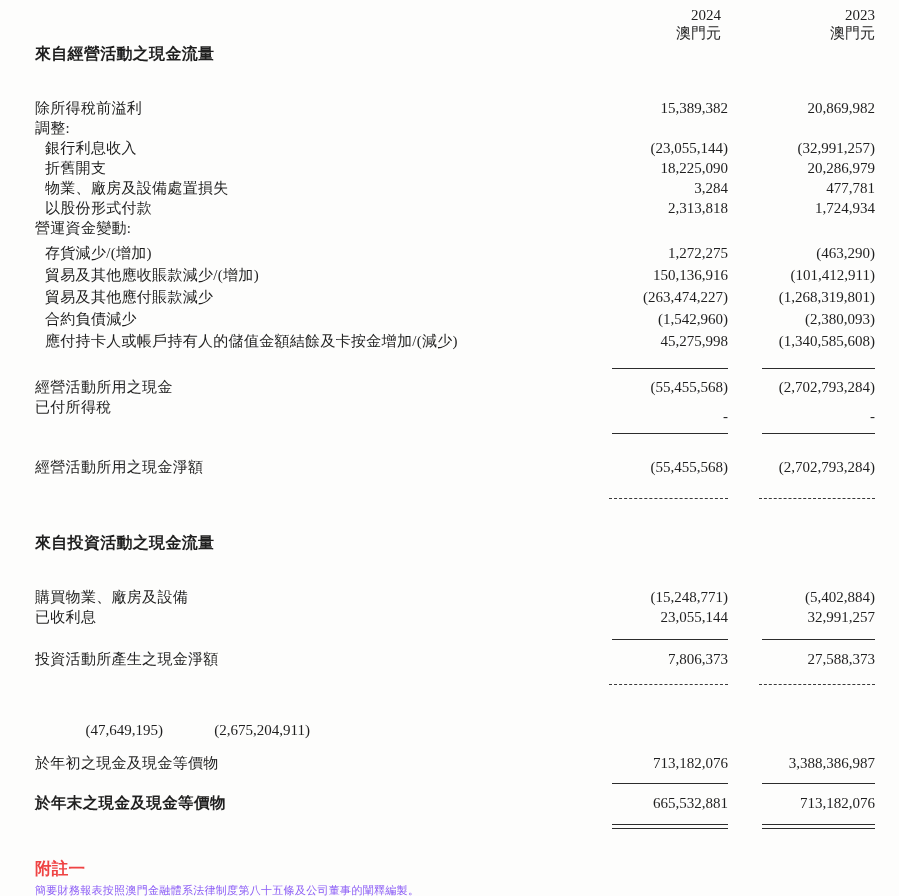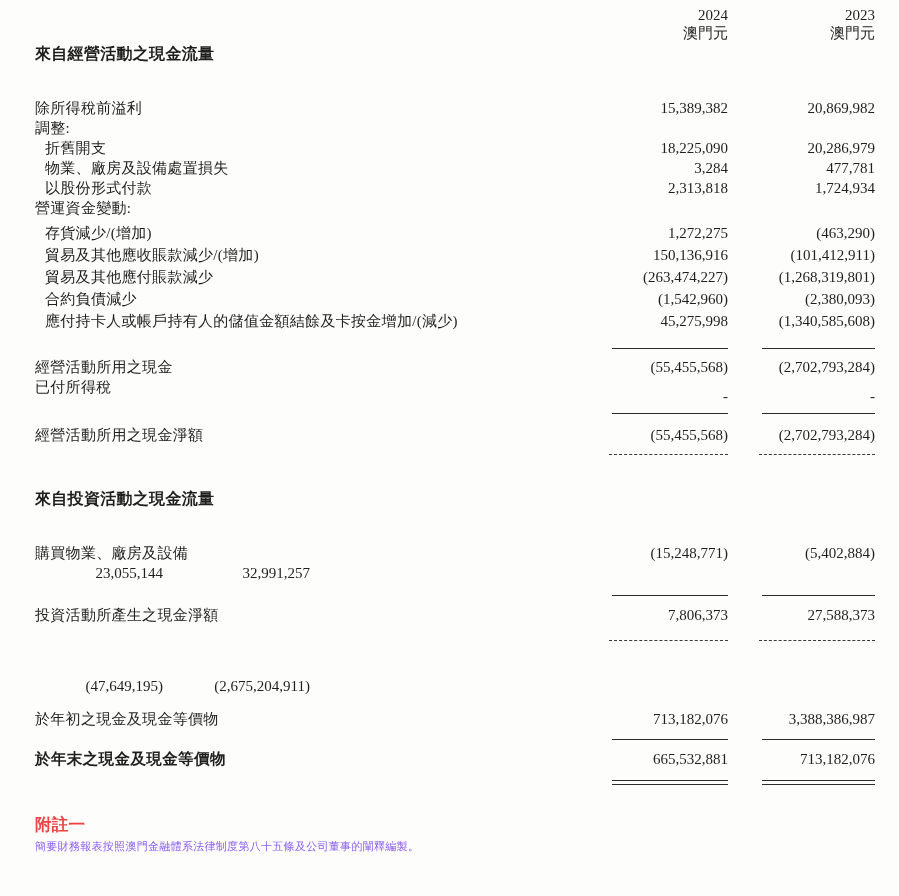--- a/index.html
+++ b/index.html
@@ -11,39 +11,39 @@
   .sheet{
     box-sizing:border-box;width:899px;height:896px;
     padding:6px 24px 0 35px;position:relative;
   }
   .row{display:flex;align-items:baseline;line-height:20px;font-size:15px;}
   .row .label{flex:1;letter-spacing:.3px;}
   .num{width:128px;text-align:right;font-size:15px;white-space:nowrap;}
   .num2{width:147px;text-align:right;font-size:15px;white-space:nowrap;}
   .indent .label{padding-left:10px;}
   .sp{line-height:22px;}
-  .hdr{font-size:14.5px;line-height:18px;}
+  .hdr{font-size:14.5px;line-height:18px;gap:7px;}
   .sec-title{font-weight:700;font-size:16px;letter-spacing:.5px;line-height:20px;}
   .bold .label{font-weight:700;font-size:15.5px;letter-spacing:.4px;}
   .tall{line-height:22px;}
   
   .rules{display:flex;align-items:flex-start;height:3px;}
   .rules .label{flex:1;}
   .rule{height:0;border-top:1.6px solid #2c2c2c;margin-left:auto;}
   .r1{width:116px;}
   .r2{width:113px;}
   .dashed .rule{border-top:1.8px dashed #3a3a3a;}
   .dashed .r1{width:119px;}
   .dashed .r2{width:116px;}
   .dbl{height:5px;}
   .dbl .rule{height:2.6px;border-top:1.8px solid #2c2c2c;border-bottom:1.4px solid #2c2c2c;}
   
   .low .num,.low .num2{transform:translateY(9px);}
   
-  .mt2{margin-top:2px}.mt4{margin-top:4px}.mt6{margin-top:6px}.mt8{margin-top:8px}
+  .mt2{margin-top:2px}.mt4{margin-top:4px}.mt6{margin-top:6px}.mt8{margin-top:20px}
   .mt10{margin-top:10px}.mt12{margin-top:12px}.mt14{margin-top:14px}.mt16{margin-top:16px}
   .mt24{margin-top:12px}.mt26{margin-top:34px}.mt30{margin-top:30px}
   .mt32{margin-top:32px}.mt34{margin-top:34px}
   .note-title{font-weight:700;font-size:16.5px;line-height:20px;letter-spacing:.5px;color:#ef4444;}
   .note-text{font-size:11px;line-height:22px;letter-spacing:.5px;color:#8b5cf6;}
 </style>
 </head>
 <body>
 
 <div class="sheet">
@@ -67,20 +67,25 @@
     <div class="label">除所得稅前溢利</div>
     <div class="num">15,389,382</div>
     <div class="num2">20,869,982</div>
   </div>
   <div class="row">
     <div class="label">調整:</div>
     <div class="num"></div>
     <div class="num2"></div>
   </div>
   <div class="row indent">
+    <div class="label">銀行利息收入</div>
+    <div class="num">(23,055,144)</div>
+    <div class="num2">(32,991,257)</div>
+  </div>
+  <div class="row indent">
     <div class="label">折舊開支</div>
     <div class="num">18,225,090</div>
     <div class="num2">20,286,979</div>
   </div>
   <div class="row indent">
     <div class="label">物業、廠房及設備處置損失</div>
     <div class="num">3,284</div>
     <div class="num2">477,781</div>
   </div>
   <div class="row indent">
@@ -165,20 +170,21 @@
   <div class="row mt32">
     <div class="label sec-title">來自投資活動之現金流量</div>
   </div>
 
   <div class="row mt26">
     <div class="label">購買物業、廠房及設備</div>
     <div class="num">(15,248,771)</div>
     <div class="num2">(5,402,884)</div>
   </div>
   <div class="row">
+    <div class="label">已收利息</div>
     <div class="num">23,055,144</div>
     <div class="num2">32,991,257</div>
   </div>
   <div class="row rules mt12">
     <div class="label"></div>
     <div class="num">
         <div class="rule r1"></div>
       </div>
     <div class="num2">
         <div class="rule r2"></div>

